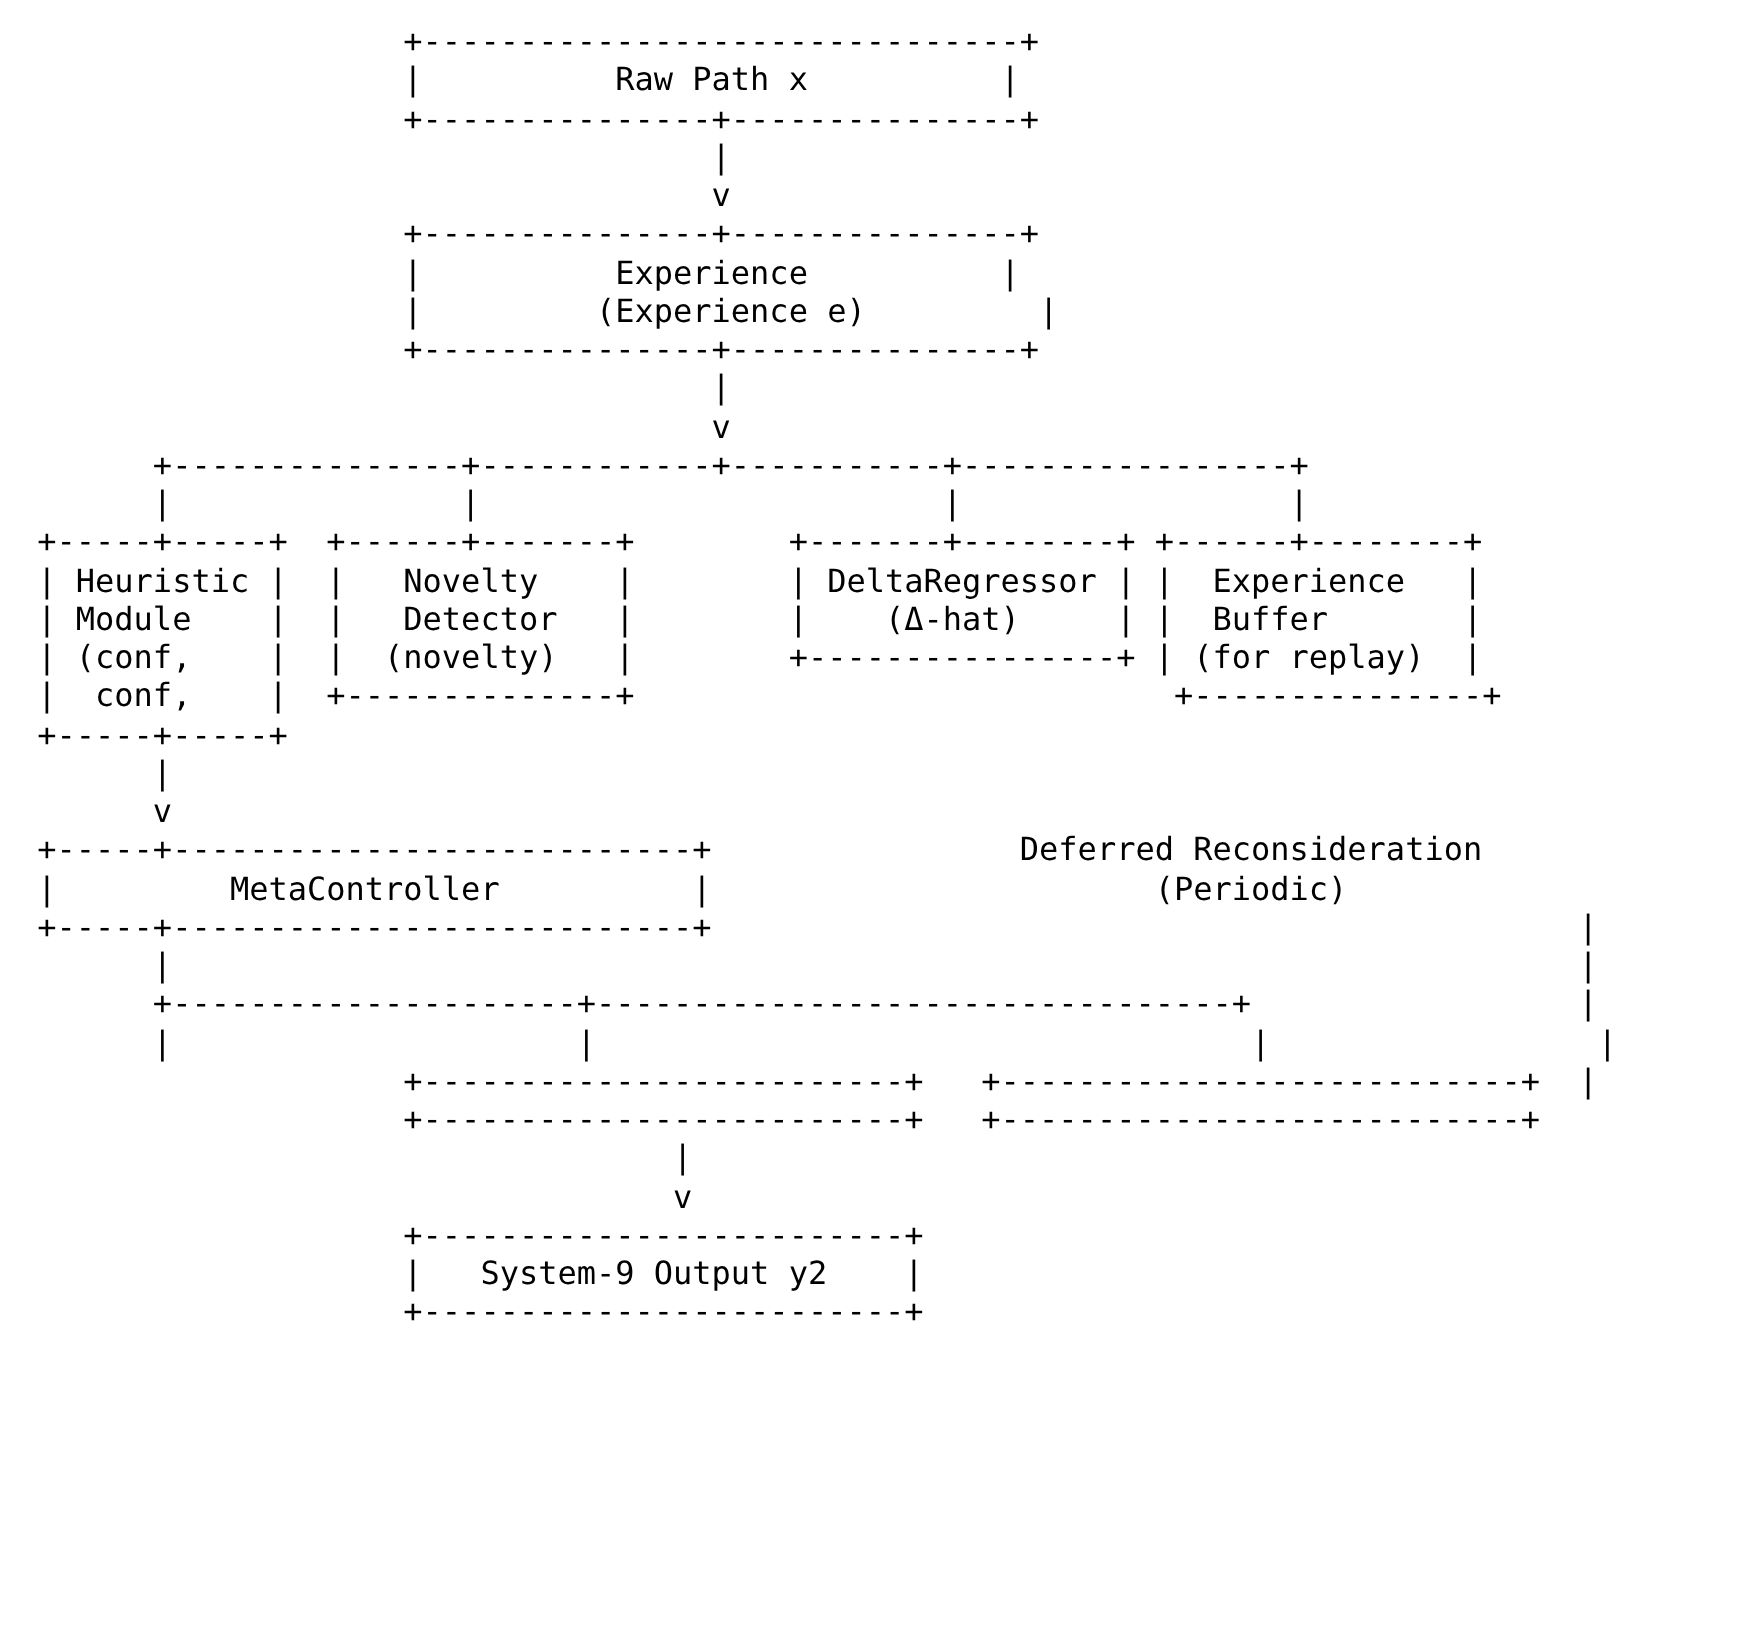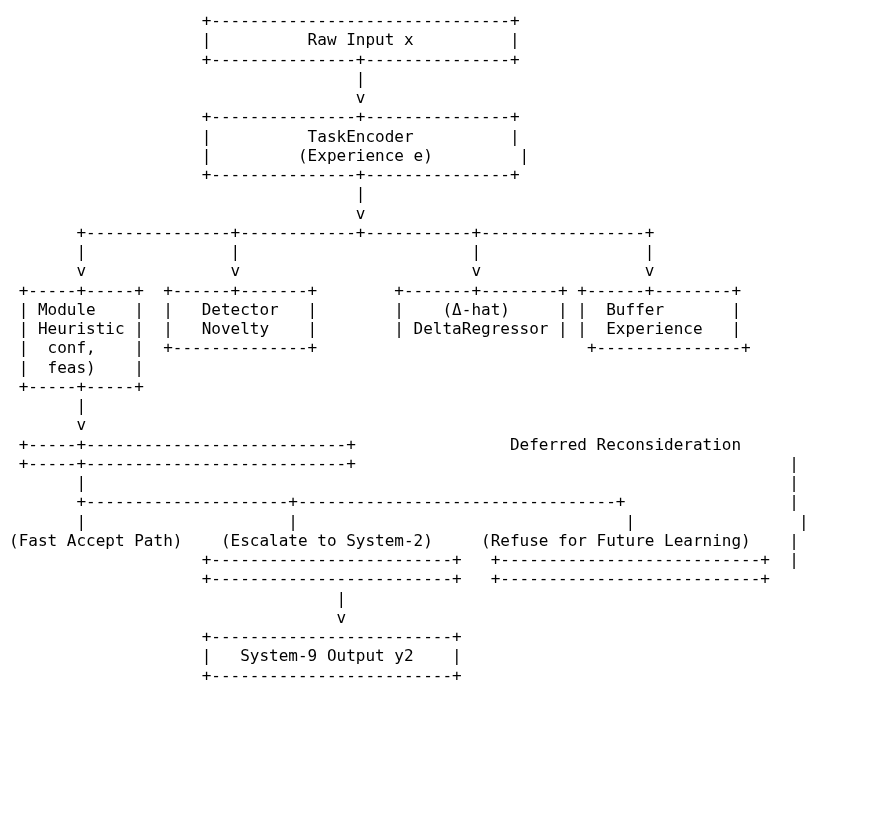--- a/index.html
+++ b/index.html
@@ -22,47 +22,46 @@
   .ln {
     white-space: pre;
     height: 19.25px;
   }
 </style>
 </head>
 <body>
 
 <div class="diagram">
   <div class="ln">                    +-------------------------------+</div>
-  <div class="ln">                    |          Raw Input x          |</div>
+  <div class="ln">                    |          Raw Path x          |</div>
   <div class="ln">                    +---------------+---------------+</div>
   <div class="ln">                                    |</div>
   <div class="ln">                                    v</div>
   <div class="ln">                    +---------------+---------------+</div>
-  <div class="ln">                    |          TaskEncoder          |</div>
+  <div class="ln">                    |          Experience          |</div>
   <div class="ln">                    |         (Experience e)         |</div>
   <div class="ln">                    +---------------+---------------+</div>
   <div class="ln">                                    |</div>
   <div class="ln">                                    v</div>
   <div class="ln">       +---------------+------------+-----------+-----------------+</div>
   <div class="ln">       |               |                        |                 |</div>
-  <div class="ln">       v               v                        v                 v</div>
   <div class="ln"> +-----+-----+  +------+-------+        +-------+--------+ +------+--------+</div>
+  <div class="ln"> | Heuristic |  |   Novelty    |        | DeltaRegressor | |  Experience   |</div>
   <div class="ln"> | Module    |  |   Detector   |        |    (Δ-hat)     | |  Buffer       |</div>
-  <div class="ln"> | Heuristic |  |   Novelty    |        | DeltaRegressor | |  Experience   |</div>
+  <div class="ln"> | (conf,    |  |  (novelty)   |        +----------------+ | (for replay)  |</div>
   <div class="ln"> |  conf,    |  +--------------+                            +---------------+</div>
-  <div class="ln"> |  feas)    |</div>
   <div class="ln"> +-----+-----+</div>
   <div class="ln">       |</div>
   <div class="ln">       v</div>
   <div class="ln"> +-----+---------------------------+                Deferred Reconsideration</div>
+  <div class="ln"> |         MetaController          |                       (Periodic)</div>
   <div class="ln"> +-----+---------------------------+                                             |</div>
   <div class="ln">       |                                                                         |</div>
   <div class="ln">       +---------------------+---------------------------------+                 |</div>
   <div class="ln">       |                     |                                  |                 |</div>
-  <div class="ln">(Fast Accept Path)    (Escalate to System-2)     (Refuse for Future Learning)    |</div>
   <div class="ln">                    +-------------------------+   +---------------------------+  |</div>
   <div class="ln">                    +-------------------------+   +---------------------------+</div>
   <div class="ln">                                  |</div>
   <div class="ln">                                  v</div>
   <div class="ln">                    +-------------------------+</div>
   <div class="ln">                    |   System-9 Output y2    |</div>
   <div class="ln">                    +-------------------------+</div>
 </div>
 
 </body></html>

